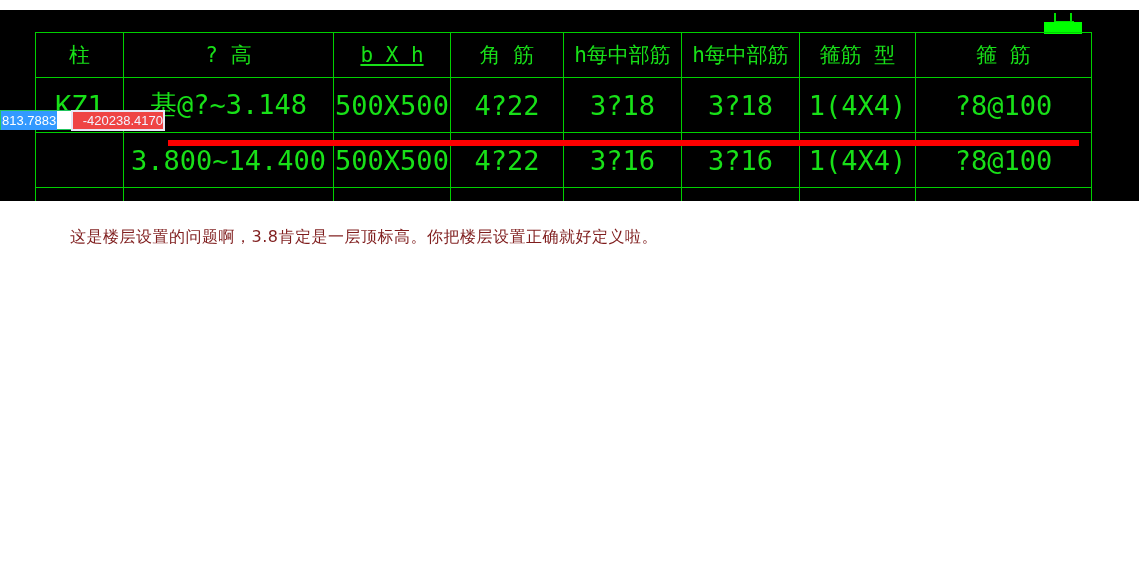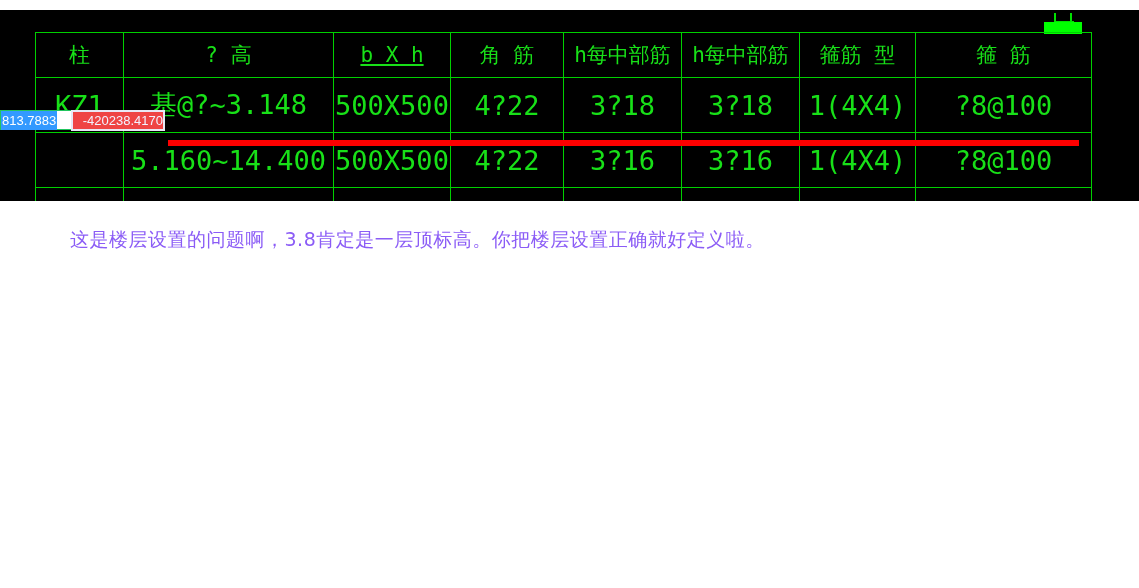--- a/index.html
+++ b/index.html
@@ -158,22 +158,22 @@
     font-size: 13px;
     font-family: "Liberation Sans", sans-serif;
     white-space: nowrap;
   }
 
   
   #annotation-text {
     position: absolute;
     left: 70px;
     top: 227px;
-    color: #8b5cf6;
-    font-size: 19px;
+    color: #7f1d1d;
+    font-size: 16px;
     font-family: "DejaVu Sans", sans-serif;
     white-space: nowrap;
     letter-spacing: 0.5px;
   }
 </style>
 </head>
 <body>
 
 <div id="cad-canvas">
 
@@ -201,21 +201,21 @@
         <td>500X500</td>
         <td>4?22</td>
         <td>3?18</td>
         <td>3?18</td>
         <td>1(4X4)</td>
         <td>?8@100</td>
       </tr>
 
       <tr class="data-row">
         <td class="cell-kz1"></td>
-        <td>5.160~14.400</td>
+        <td>3.800~14.400</td>
         <td>500X500</td>
         <td>4?22</td>
         <td>3?16</td>
         <td>3?16</td>
         <td>1(4X4)</td>
         <td>?8@100</td>
       </tr>
 
       <tr class="data-row">
         <td class="cell-kz1"></td>

